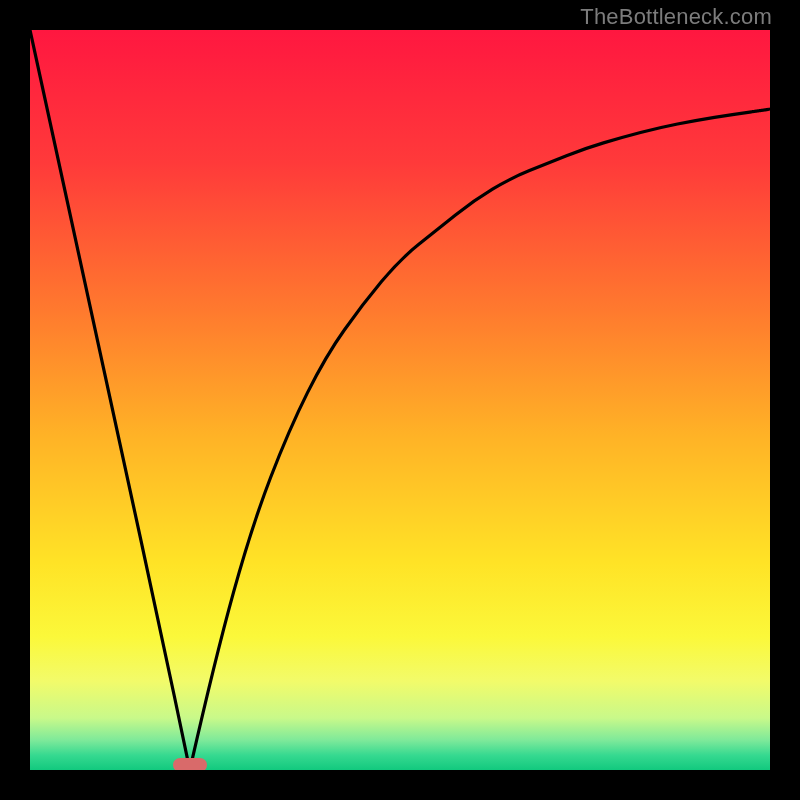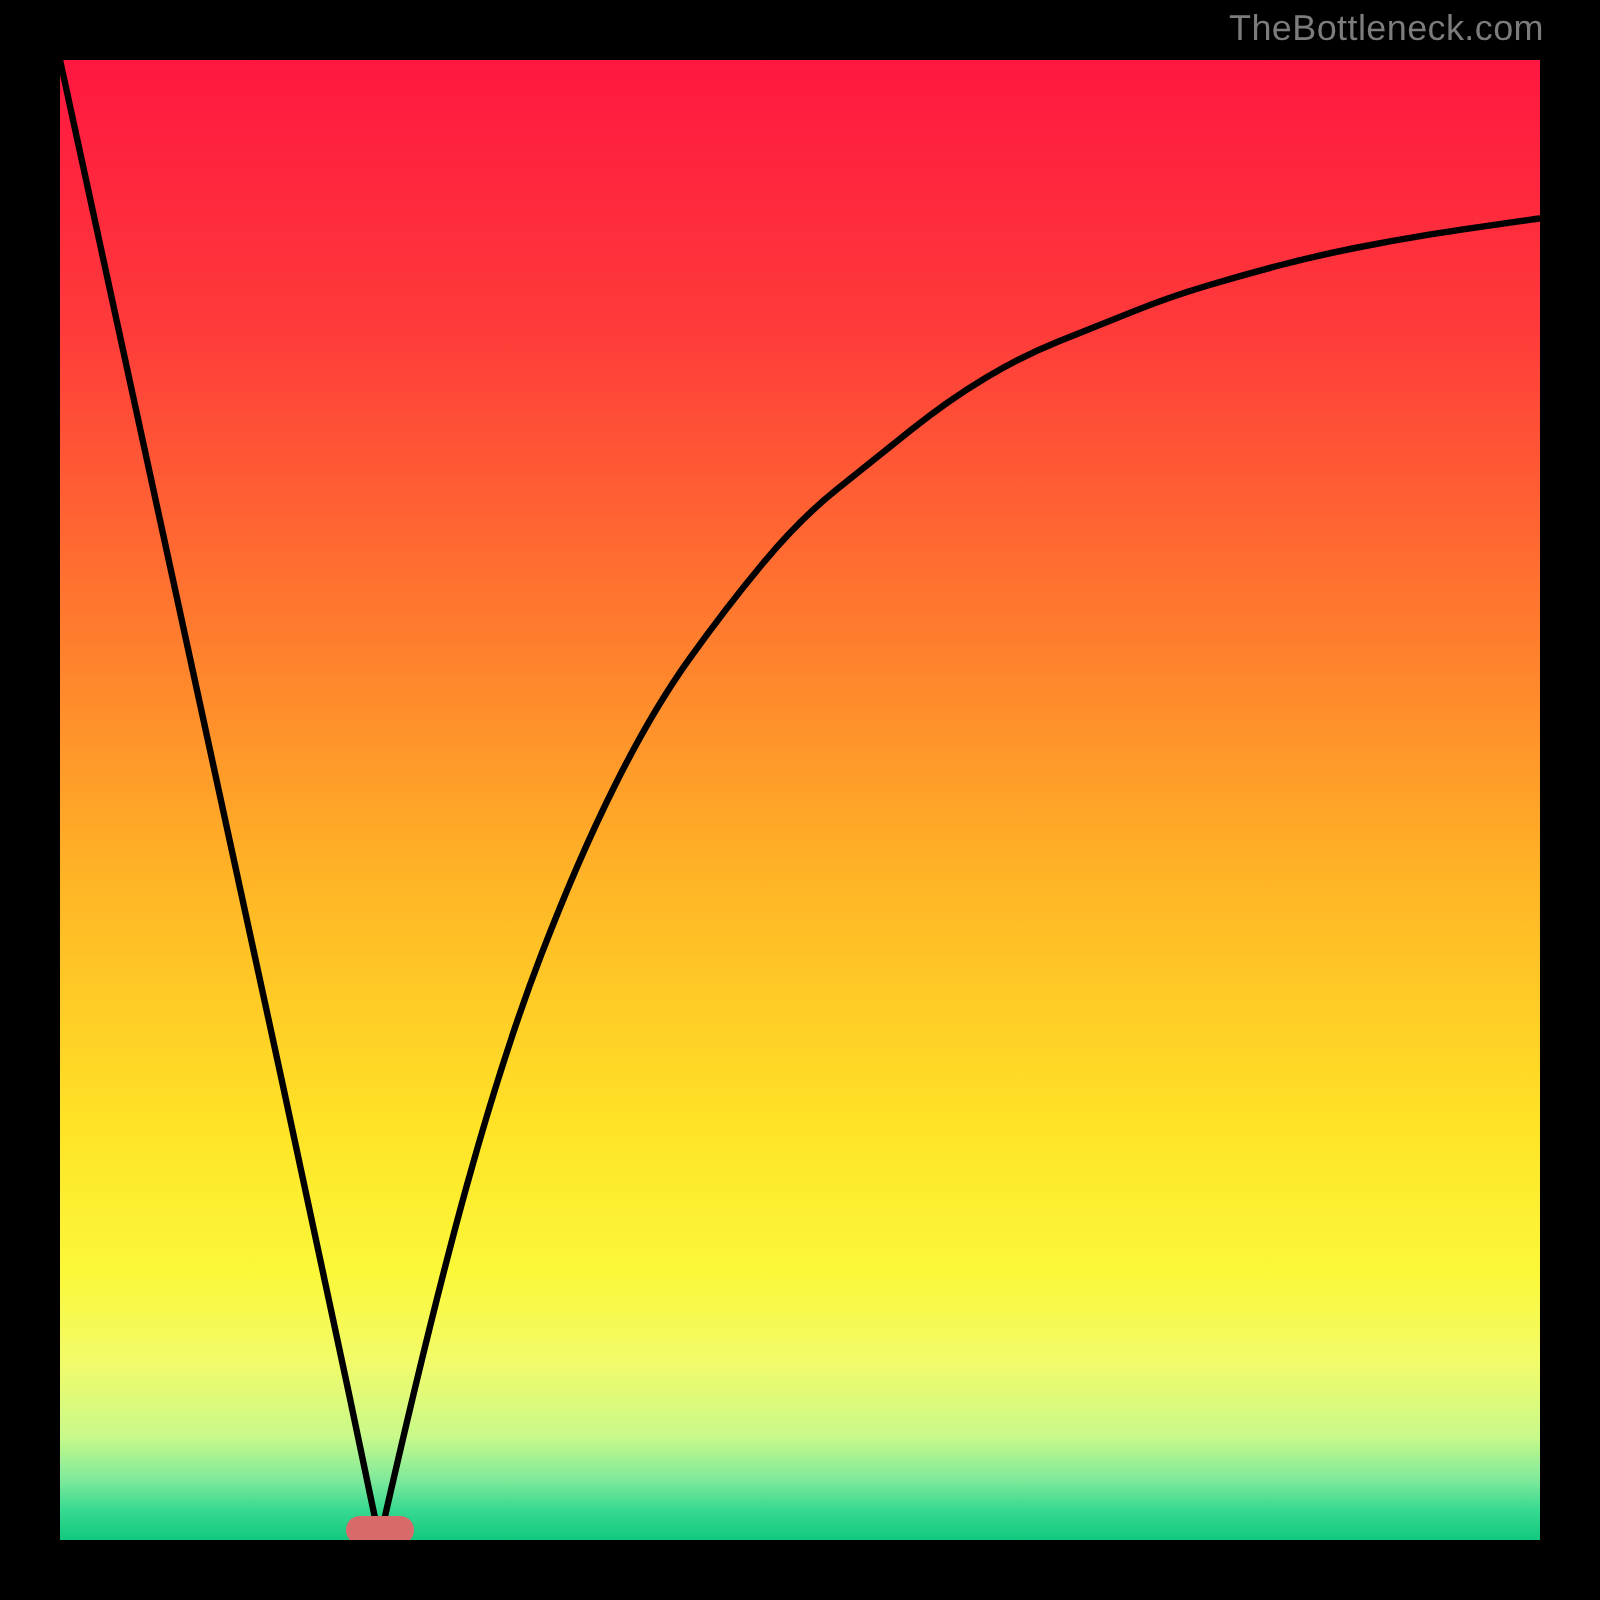--- a/index.html
+++ b/index.html
@@ -42,21 +42,21 @@
     height: 14px;
     border-radius: 7px;
     background: #d96a6a;
     transform: translate(-50%, -50%);
   }
   .watermark {
     position: absolute;
     top: 4px;
     right: 28px;
     color: #7c7c7c;
-    font-size: 18px;
+    font-size: 22px;
     font-weight: 500;
     letter-spacing: 0.2px;
     user-select: none;
   }
 </style>
 </head>
 <body>
 
 <div class="frame">
 

